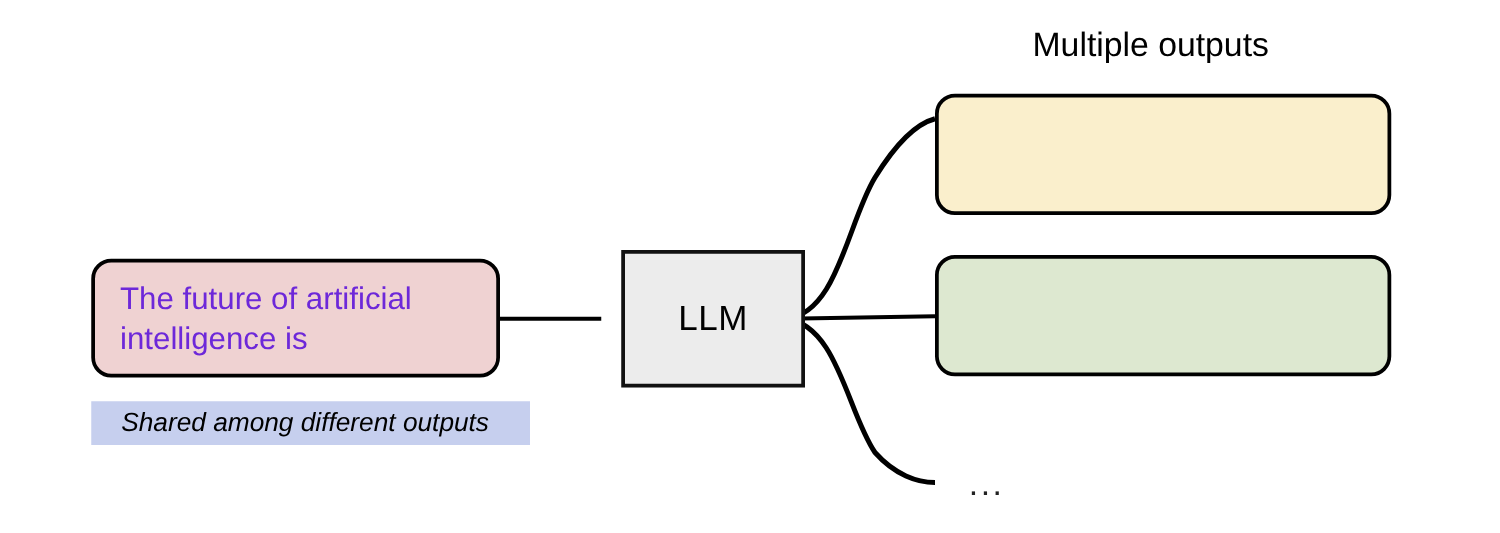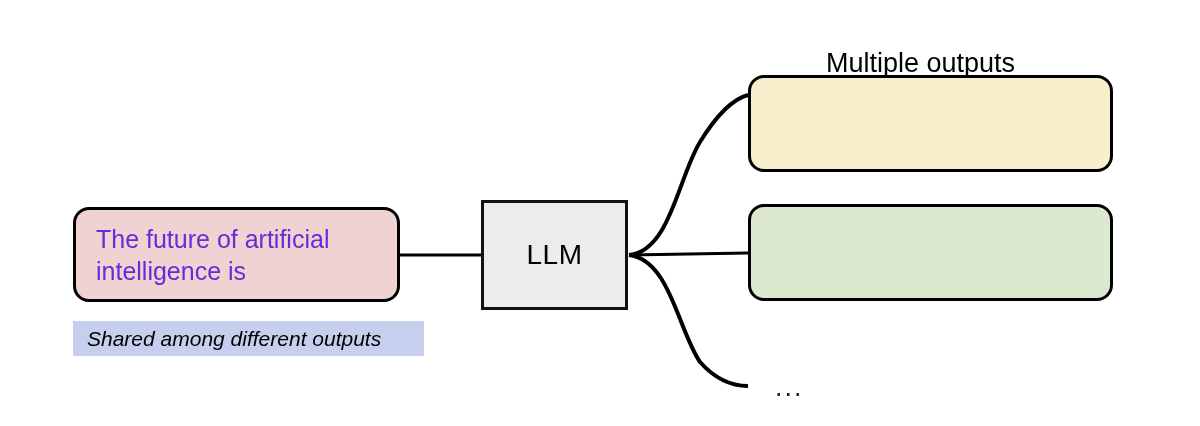--- a/index.html
+++ b/index.html
@@ -37,21 +37,20 @@
   
   #prompt-label {
     left: 196px;
     top: 160px;
   }
 
   
   #outputs-label {
     left: 826px;
     top: 23px;
-    margin-top: 27px;
   }
 
   
   #prompt-box {
     position: absolute;
     left: 73px;
     top: 207px;
     width: 327px;
     height: 95px;
     box-sizing: border-box;
@@ -78,28 +77,28 @@
     width: 351px;
     height: 35px;
     background: #C6CFEE;
     display: flex;
     align-items: center;
   }
   #shared-banner-text {
     font-size: 21px;
     font-style: italic;
     color: #000000;
-    padding-left: 14px;
+    padding-left: 24px;
     white-space: nowrap;
   }
 
   
   #llm-box {
     position: absolute;
-    left: 481px;
+    left: 497px;
     top: 200px;
     width: 147px;
     height: 110px;
     box-sizing: border-box;
     background: #ECECEC;
     border: 3px solid #111111;
     display: flex;
     align-items: center;
     justify-content: center;
   }

